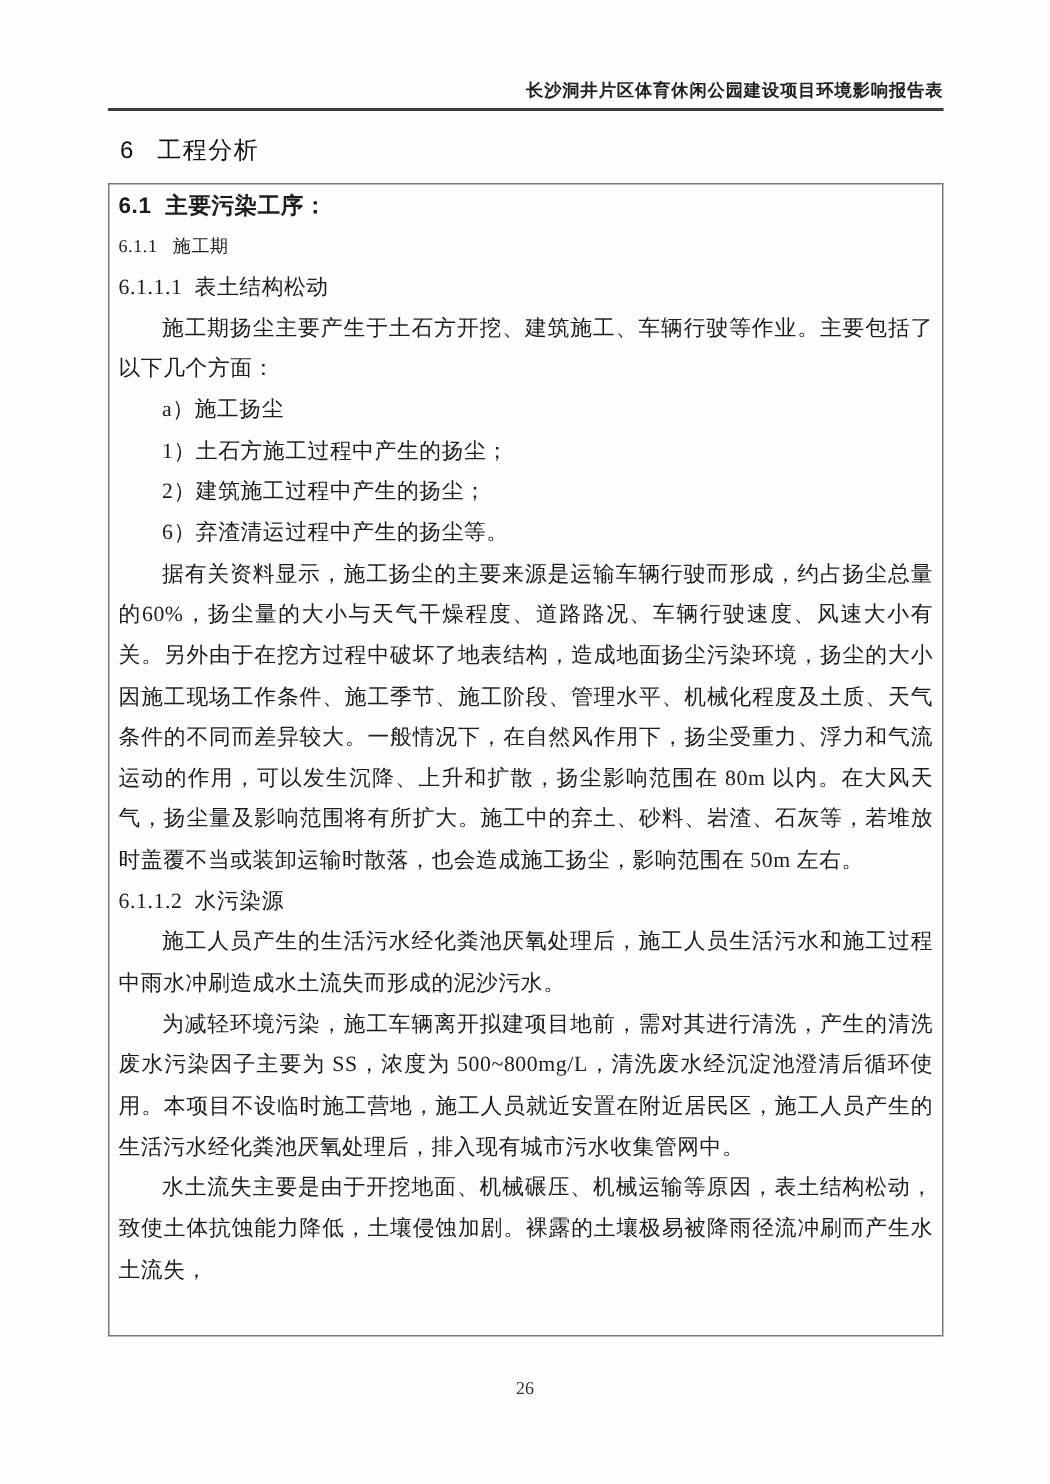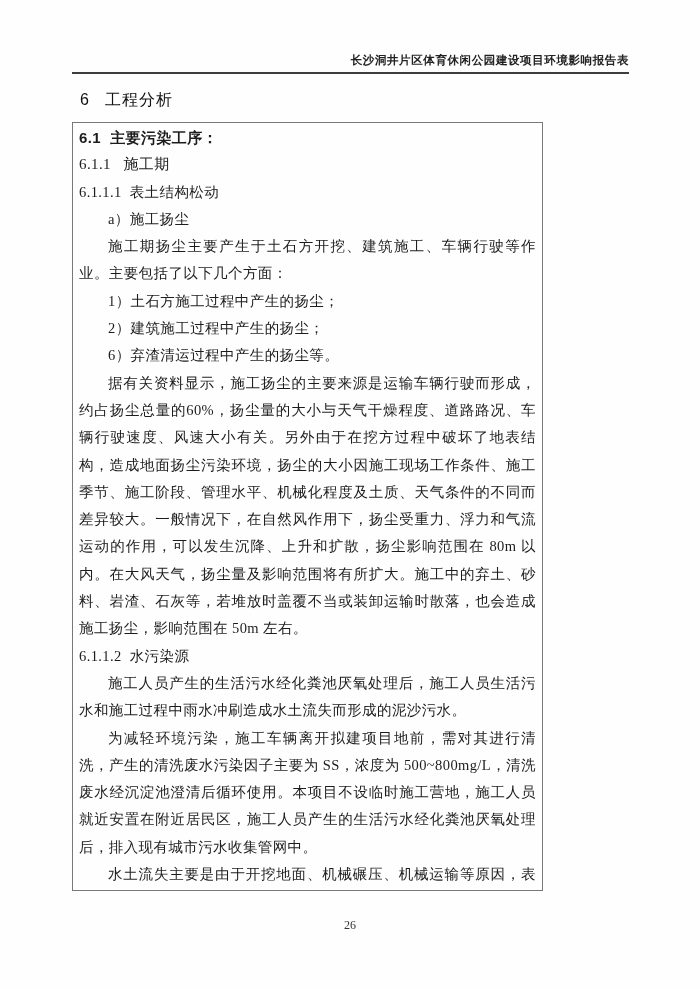--- a/index.html
+++ b/index.html
@@ -39,21 +39,21 @@
     font-size: 16px;
     font-weight: normal;
     color: #111;
     letter-spacing: 1px;
   }
   .doc-h1 .h1-num { margin-right: 16px; letter-spacing: 0; }
   .content-box {
     position: absolute;
     top: 122px;
     left: 72px;
-    width: 471px;
+    width: 557px;
     height: 769px;
     border: 1px solid #787878;
     padding: 1px 6px 0 6px;
     overflow: hidden;
     background: transparent;
   }
   .block {
     font-size: 14.5px;
     line-height: 27.3px;
     text-align: justify;
@@ -61,21 +61,21 @@
     white-space: pre-wrap;
     color: #1c1c1c;
   }
   .block.h2 {
     font-family: "Liberation Sans", "DejaVu Sans", sans-serif;
     font-weight: bold;
     font-size: 15px;
     text-align: left;
   }
   .block.h3 {
-    font-size: 15px;
+    font-size: 12px;
     text-align: left;
   }
   .block.h4 {
     font-size: 14.5px;
     text-align: left;
   }
   .block.p { text-indent: 2em; }
   .page-number {
     position: absolute;
     top: 918px;
@@ -94,22 +94,22 @@
 <div class="page-header-rule"></div>
 
 <div class="doc-h1">
   <span class="h1-num">6</span><span>工程分析</span>
 </div>
 
 <div class="content-box" id="content-box">
     <div class="block h2">6.1  主要污染工序：</div>
     <div class="block h3">6.1.1   施工期</div>
     <div class="block h4">6.1.1.1  表土结构松动</div>
+    <div class="block p">施工期扬尘主要产生于土石方开挖、建筑施工、车辆行驶等作业。主要包括了以下几个方面：</div>
     <div class="block p">a）施工扬尘</div>
-    <div class="block p">施工期扬尘主要产生于土石方开挖、建筑施工、车辆行驶等作业。主要包括了以下几个方面：</div>
     <div class="block p">1）土石方施工过程中产生的扬尘；</div>
     <div class="block p">2）建筑施工过程中产生的扬尘；</div>
     <div class="block p">6）弃渣清运过程中产生的扬尘等。</div>
     <div class="block p">据有关资料显示，施工扬尘的主要来源是运输车辆行驶而形成，约占扬尘总量的60%，扬尘量的大小与天气干燥程度、道路路况、车辆行驶速度、风速大小有关。另外由于在挖方过程中破坏了地表结构，造成地面扬尘污染环境，扬尘的大小因施工现场工作条件、施工季节、施工阶段、管理水平、机械化程度及土质、天气条件的不同而差异较大。一般情况下，在自然风作用下，扬尘受重力、浮力和气流运动的作用，可以发生沉降、上升和扩散，扬尘影响范围在 80m 以内。在大风天气，扬尘量及影响范围将有所扩大。施工中的弃土、砂料、岩渣、石灰等，若堆放时盖覆不当或装卸运输时散落，也会造成施工扬尘，影响范围在 50m 左右。</div>
     <div class="block h4">6.1.1.2  水污染源</div>
     <div class="block p">施工人员产生的生活污水经化粪池厌氧处理后，施工人员生活污水和施工过程中雨水冲刷造成水土流失而形成的泥沙污水。</div>
     <div class="block p">为减轻环境污染，施工车辆离开拟建项目地前，需对其进行清洗，产生的清洗废水污染因子主要为 SS，浓度为 500~800mg/L，清洗废水经沉淀池澄清后循环使用。本项目不设临时施工营地，施工人员就近安置在附近居民区，施工人员产生的生活污水经化粪池厌氧处理后，排入现有城市污水收集管网中。</div>
     <div class="block p">水土流失主要是由于开挖地面、机械碾压、机械运输等原因，表土结构松动，致使土体抗蚀能力降低，土壤侵蚀加剧。裸露的土壤极易被降雨径流冲刷而产生水土流失，</div>
   </div>
 

